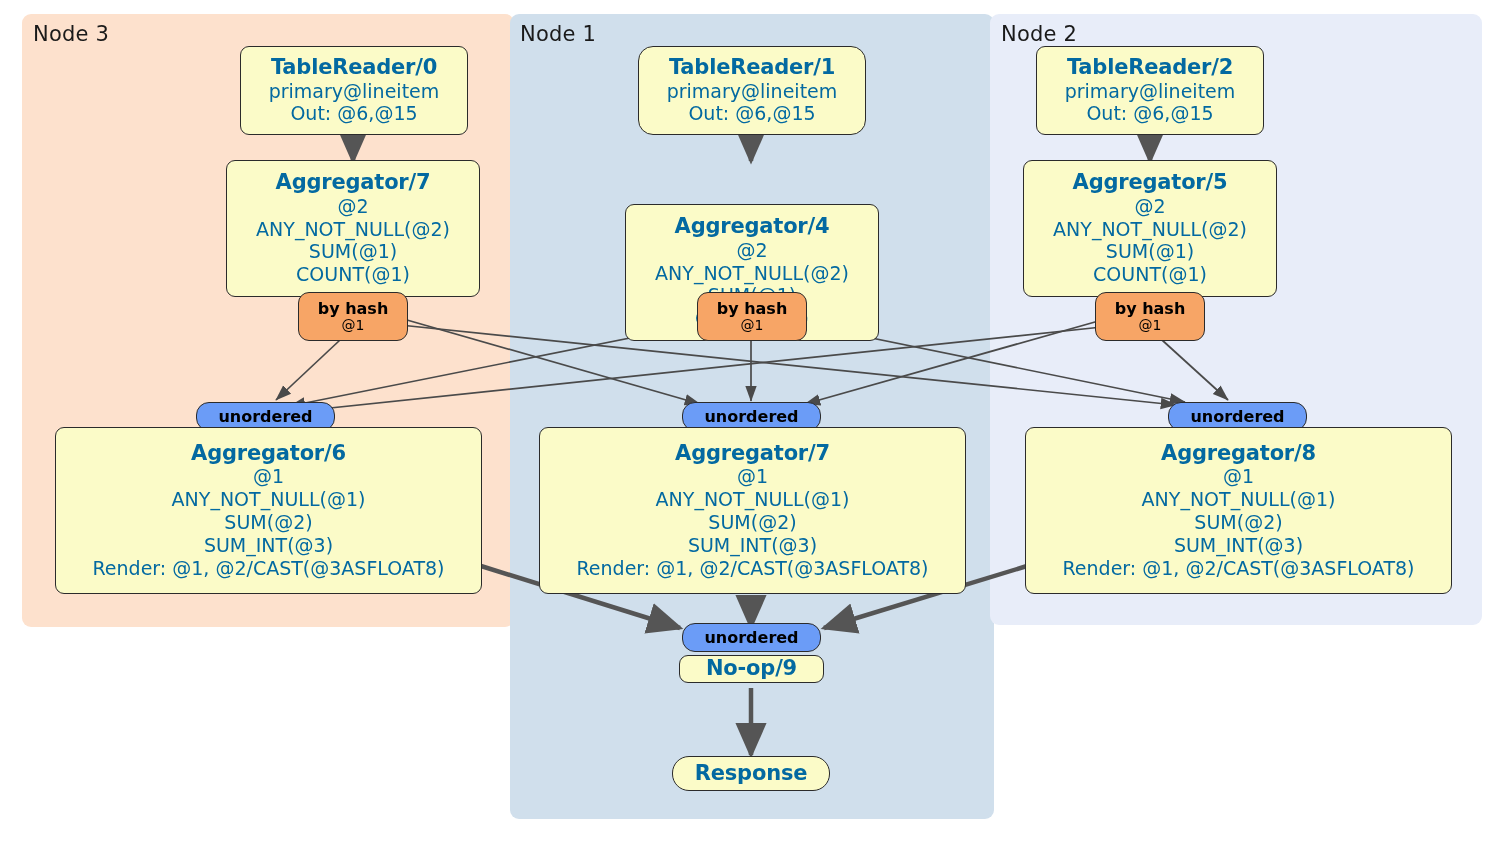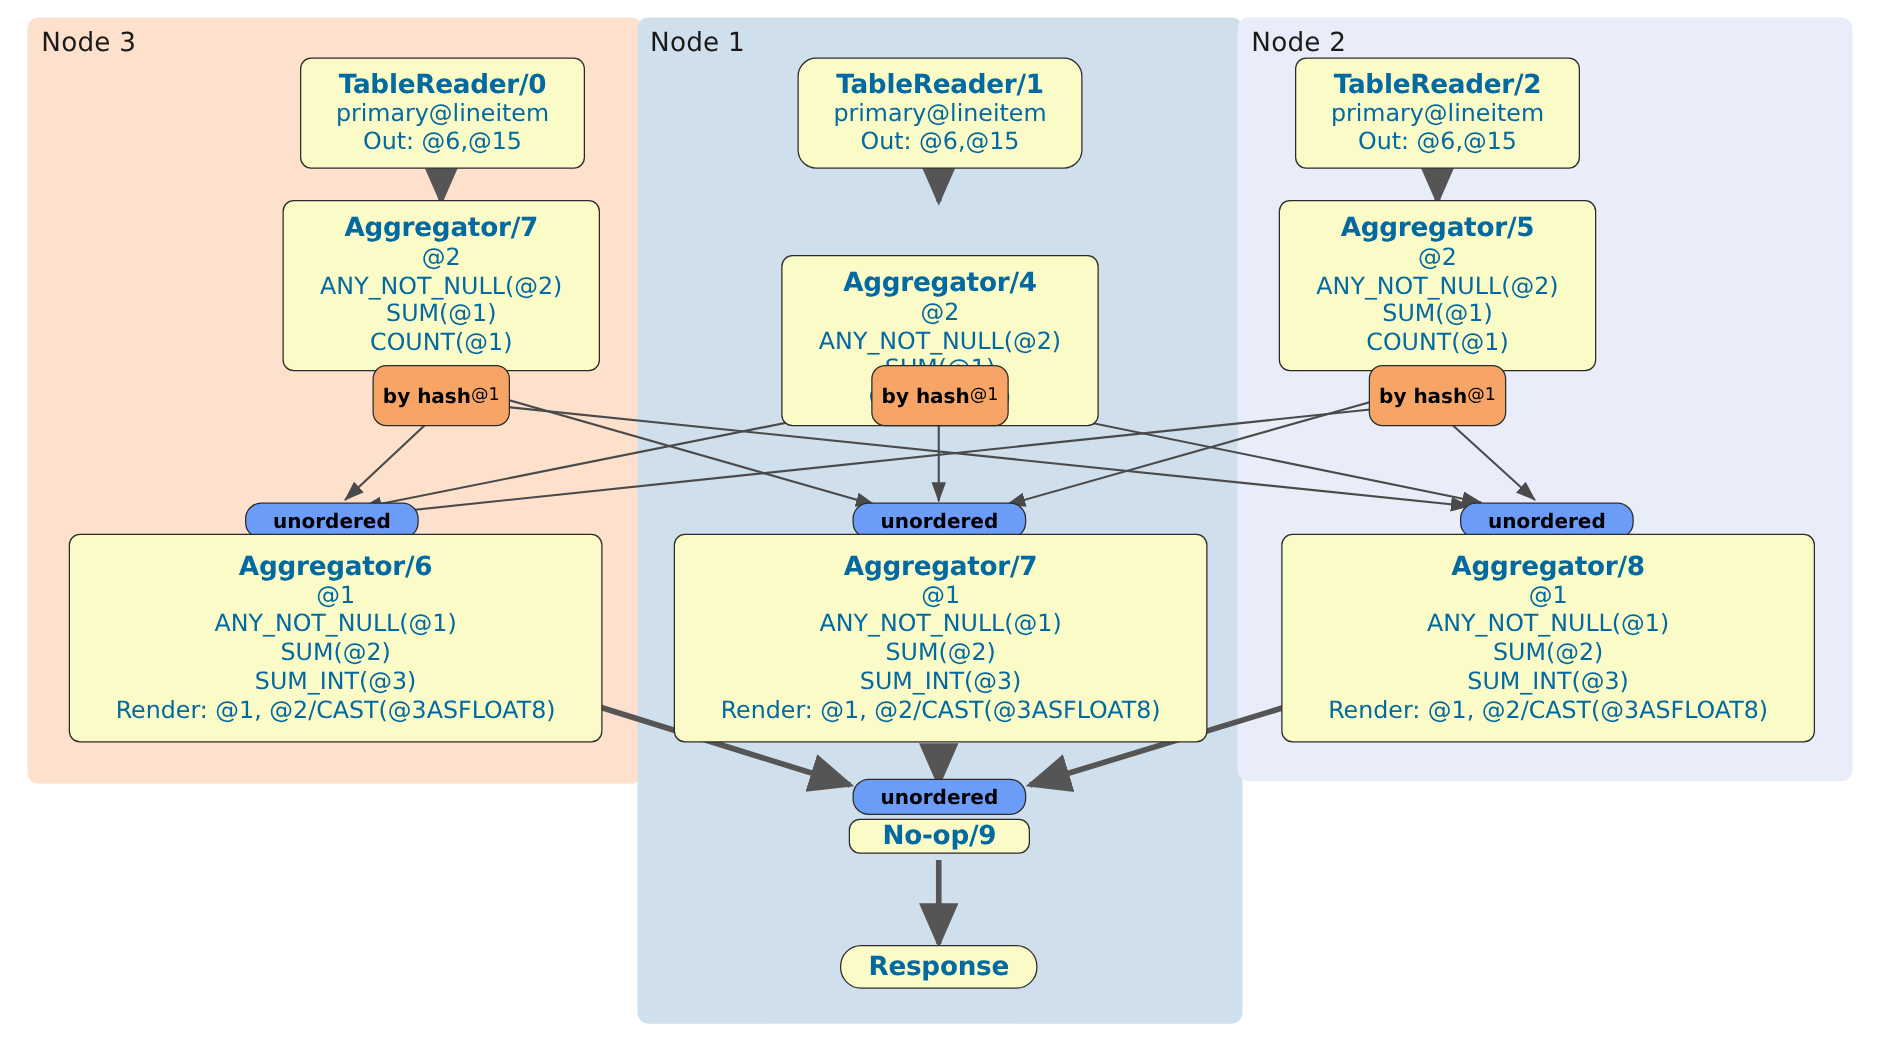--- a/index.html
+++ b/index.html
@@ -16,21 +16,21 @@
     background:#fbfbc8;border:1.6px solid #2b2b2b;border-radius:9px;
     text-align:center;color:#0369a1;
     display:flex;flex-direction:column;justify-content:center;align-items:center;
   }
   .box .title{font-weight:bold;font-size:21px;line-height:1.14;letter-spacing:-.2px;}
   .box .line{font-size:19px;line-height:1.2;}
 
   .pill{
     position:absolute;box-sizing:border-box;
     border:1.6px solid #2b2b2b;border-radius:13px;
-    display:flex;flex-direction:row;justify-content:center;align-items:center;
+    display:flex;flex-direction:column;justify-content:center;align-items:center;
     color:#000;text-align:center;
   }
   .pill.unordered{background:#6b9cf7;}
   .pill.unordered .t{font-weight:bold;font-size:16px;line-height:1.1;}
   .pill.byhash{background:#f7a566;border-radius:11px;}
   .pill.byhash .t{font-weight:bold;font-size:16px;line-height:1.08;}
   .pill.byhash .s{font-size:14px;line-height:1.08;}
 </style>
 </head>
 <body>

